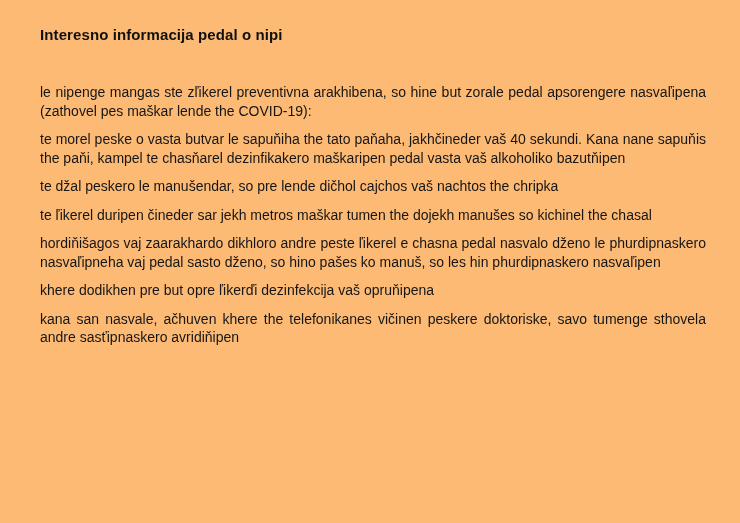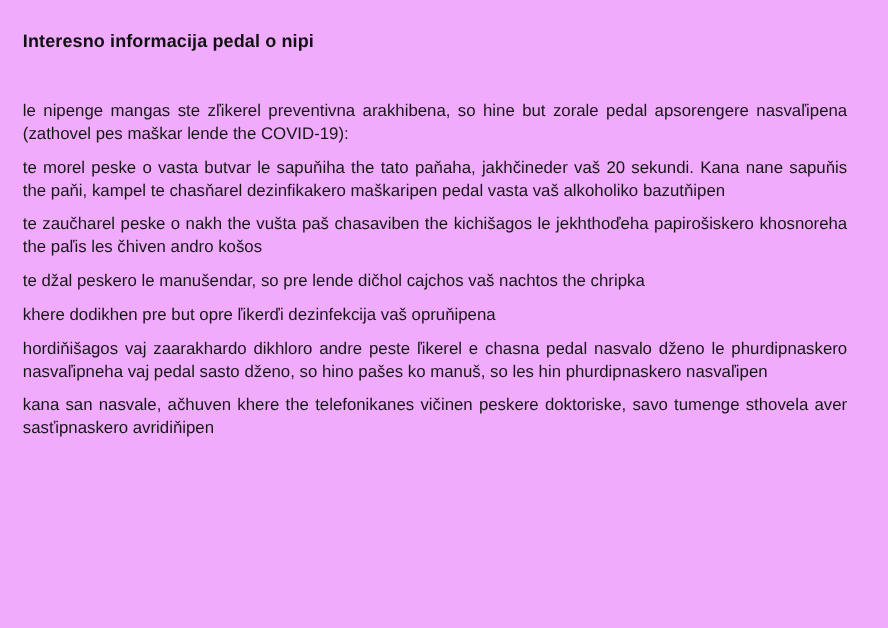--- a/index.html
+++ b/index.html
@@ -11,22 +11,22 @@
     width: 740px;
     height: 523px;
     overflow: hidden;
     font-family: "Liberation Sans", sans-serif;
     color: #161616;
   }
   .page {
     box-sizing: border-box;
     width: 740px;
     height: 523px;
-    padding: 26px 34px 0 19px;
-    background: #f0abfc;
+    padding: 26px 34px 0 40px;
+    background: #fdba74;
   }
   .doc-title {
     font-size: 15px;
     font-weight: bold;
     margin: 0 0 40px 0;
     color: #111111;
     letter-spacing: 0.1px;
   }
   .doc-body p {
     font-size: 14px;
@@ -36,20 +36,20 @@
     color: #161616;
   }
 </style>
 </head>
 <body>
 
 <main class="page">
   <h1 class="doc-title">Interesno informacija pedal o nipi</h1>
   <section class="doc-body">
     <p>le nipenge mangas ste zľikerel preventivna arakhibena, so hine but zorale pedal apsorengere nasvaľipena (zathovel pes maškar lende the COVID-19):</p>
-    <p>te morel peske o vasta butvar le sapuňiha the tato paňaha, jakhčineder vaš 20 sekundi. Kana nane sapuňis the paňi, kampel te chasňarel dezinfikakero maškaripen pedal vasta vaš alkoholiko bazutňipen</p>
-    <p>te zaučharel peske o nakh the vušta paš chasaviben the kichišagos le jekhthoďeha papirošiskero khosnoreha the paľis les čhiven andro košos</p>
+    <p>te morel peske o vasta butvar le sapuňiha the tato paňaha, jakhčineder vaš 40 sekundi. Kana nane sapuňis the paňi, kampel te chasňarel dezinfikakero maškaripen pedal vasta vaš alkoholiko bazutňipen</p>
     <p>te džal peskero le manušendar, so pre lende dičhol cajchos vaš nachtos the chripka</p>
+    <p>te ľikerel duripen čineder sar jekh metros maškar tumen the dojekh manušes so kichinel the chasal</p>
+    <p>hordiňišagos vaj zaarakhardo dikhloro andre peste ľikerel e chasna pedal nasvalo dženo le phurdipnaskero nasvaľipneha vaj pedal sasto dženo, so hino pašes ko manuš, so les hin phurdipnaskero nasvaľipen</p>
     <p>khere dodikhen pre but opre ľikerďi dezinfekcija vaš opruňipena</p>
-    <p>hordiňišagos vaj zaarakhardo dikhloro andre peste ľikerel e chasna pedal nasvalo dženo le phurdipnaskero nasvaľipneha vaj pedal sasto dženo, so hino pašes ko manuš, so les hin phurdipnaskero nasvaľipen</p>
-    <p>kana san nasvale, ačhuven khere the telefonikanes vičinen peskere doktoriske, savo tumenge sthovela aver sasťipnaskero avridiňipen</p>
+    <p>kana san nasvale, ačhuven khere the telefonikanes vičinen peskere doktoriske, savo tumenge sthovela andre sasťipnaskero avridiňipen</p>
   </section>
 </main>
 
 </body></html>

